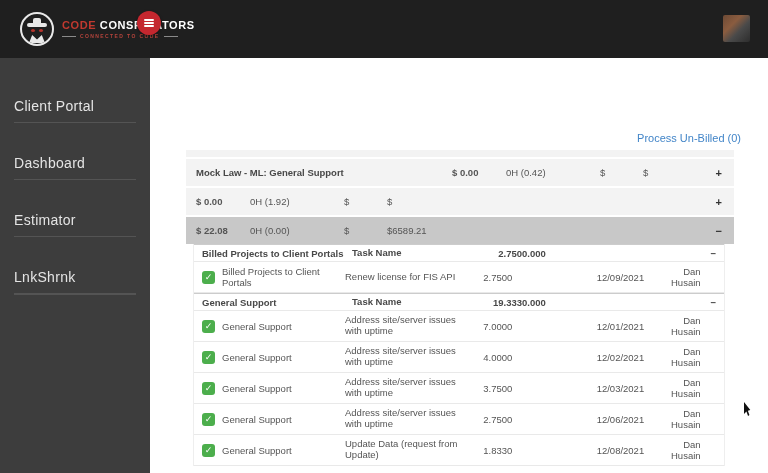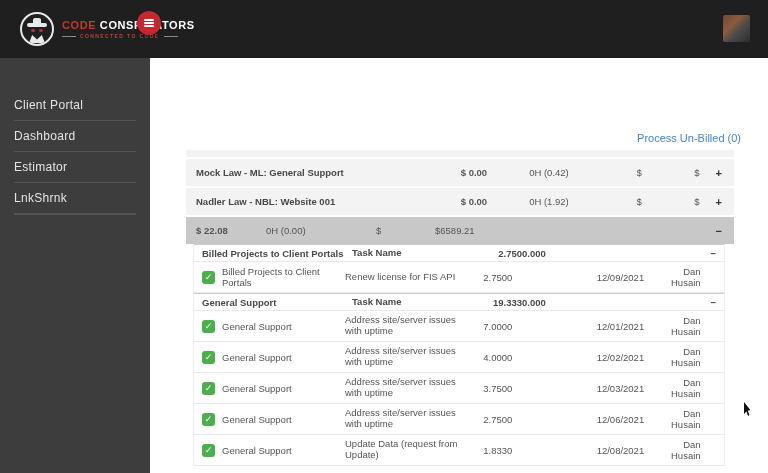--- a/index.html
+++ b/index.html
@@ -23,40 +23,40 @@
   .brand-line .red { color:#c0392f; }
   .tagline { display:flex; align-items:center; gap:4px; margin-top:2px; }
   .tagline .dash { height:1px; width:14px; background:#8a8a8a; }
   .tagline-text { font-size:5px; letter-spacing:1.4px; color:#b5443c; font-weight:bold; }
   .avatar { position:absolute; right:18px; top:15px; width:27px; height:27px; border-radius:2px;
     background:linear-gradient(135deg,#6d4a35 0%,#8a5c3f 35%,#4a4a4a 60%,#2d2d2d 100%); }
 
   
   .sidebar { position:absolute; left:0; top:58px; width:150px; bottom:0; background:#3d3d3d; z-index:4; }
   .menu { margin-top:32px; }
-  .menu-item { display:block; padding:8px 0 8px 14px; font-size:12px; color:#e4e4e4;
-    letter-spacing:.3px; cursor:pointer; }
+  .menu-item { display:block; padding:8px 0 8px 14px; font-size:14px; color:#e4e4e4;
+    letter-spacing:.3px; cursor:pointer;margin-top:24px; }
   .menu-divider { height:1px; background:rgba(255,255,255,.12); margin:0 14px 0 14px; }
   .nav-toggle { position:absolute; left:137px; top:11px; width:24px; height:24px; border-radius:50%;
     background:#c4272f; z-index:6; display:flex; align-items:center; justify-content:center;
     box-shadow:0 1px 3px rgba(0,0,0,.4); cursor:pointer; }
   .nav-toggle .bars { width:10px; height:8px; display:flex; flex-direction:column; justify-content:space-between; }
   .nav-toggle .bars i { display:block; height:1.6px; background:#fff; border-radius:1px; }
 
   
   .main { position:absolute; left:150px; top:58px; right:0; bottom:0; background:#fff; }
   .page-title { position:absolute; left:36px; top:40px; font-size:15px; font-weight:bold; color:#3e3e3e; }
   .unbilled-link { position:absolute; right:27px; top:74px; font-size:11px; color:#4285c8; cursor:pointer;padding-left:40px; }
 
   
   .report { position:absolute; left:36px; top:92px; width:548px; }
   .clipwrap { height:9px; overflow:hidden; }
   .clipwrap .srow { margin-top:-20px; }
   .srow { height:27px; margin-bottom:2px; background:#f3f3f3; display:flex; align-items:center;
-    padding:0 12px 0 10px; font-size:9.5px; color:#555; cursor:pointer;gap:16px; }
+    padding:0 12px 0 10px; font-size:9.5px; color:#555; cursor:pointer; }
   .srow.active { background:#c8c8c8; margin-bottom:0; }
   .s-name { width:256px; font-weight:bold; color:#484848; }
   .s-amt { width:54px; font-weight:600; }
   .s-hours { width:94px; }
   .s-rate { width:43px; }
   .s-total { flex:1; }
   .s-toggle { margin-left:auto; font-weight:bold; color:#333; font-size:11px; }
 
   
   .detail { margin:0 9px 0 7px; background:#fff; border-left:1px solid #eee; border-right:1px solid #eee; }
@@ -146,21 +146,20 @@
     <div class="srow">
       <span class="s-name">Mock Law - ML: General Support</span>
       <span class="s-amt">$ 0.00</span>
       <span class="s-hours">0H (0.42)</span>
       <span class="s-rate">$</span>
       <span class="s-total">$</span>
       <span class="s-toggle">+</span>
     </div>
 
     <div class="srow">
-      <span class="s-name">Nadler Law - NBL: Website 001</span>
       <span class="s-amt">$ 0.00</span>
       <span class="s-hours">0H (1.92)</span>
       <span class="s-rate">$</span>
       <span class="s-total">$</span>
       <span class="s-toggle">+</span>
     </div>
 
     <div class="srow active">
       <span class="s-amt">$ 22.08</span>
       <span class="s-hours">0H (0.00)</span>

